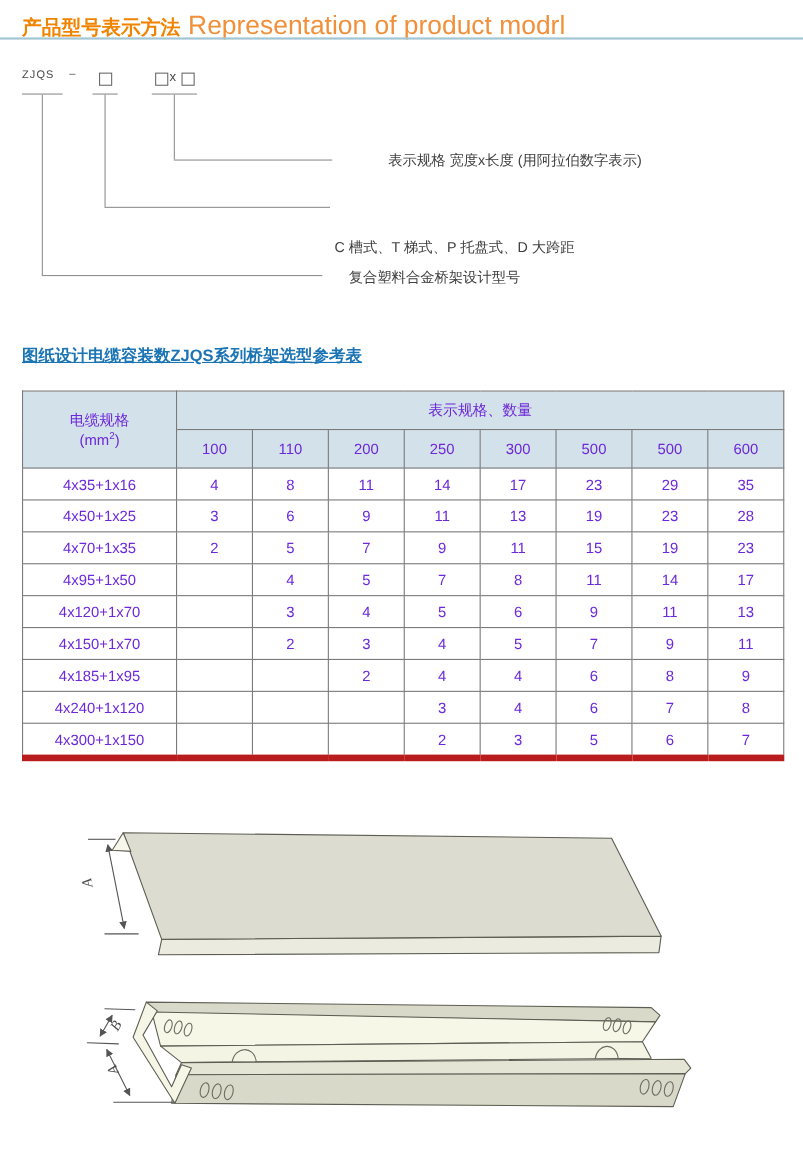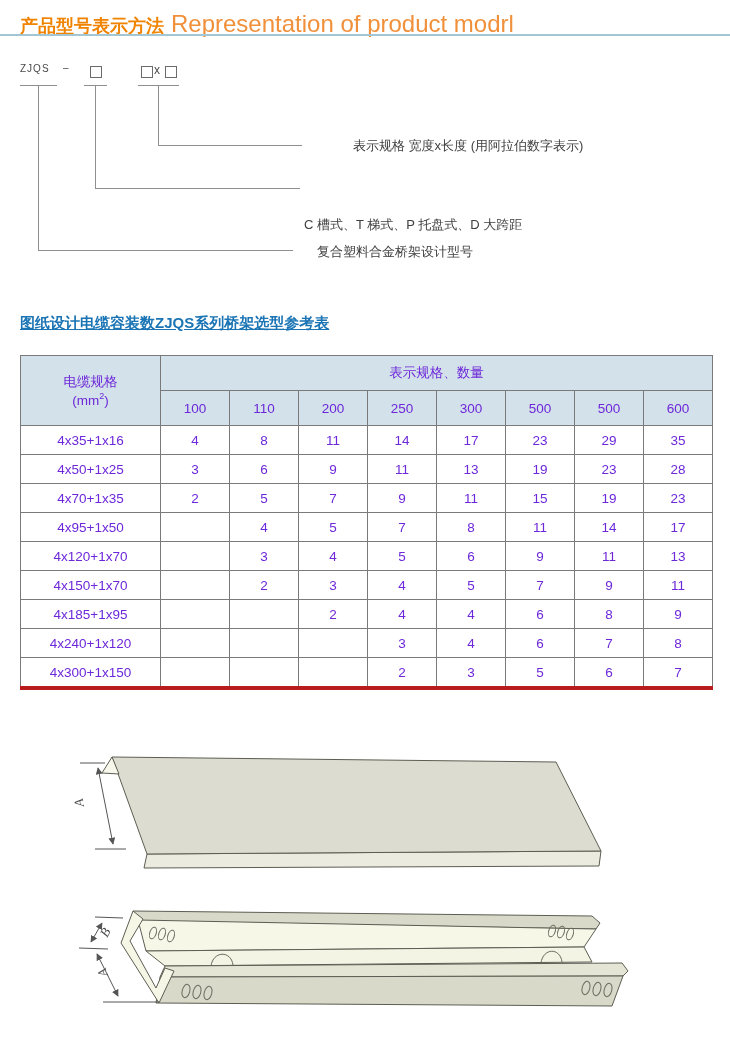--- a/index.html
+++ b/index.html
@@ -19,21 +19,21 @@
   .note{position:absolute;font-size:13px;color:#404040;white-space:nowrap;}
 
   
   .tbl-title{position:absolute;left:20px;top:314px;font-size:15px;font-weight:bold;color:#1b74b4;text-decoration:underline;}
   table.cable{position:absolute;left:20px;top:355px;width:692px;border-collapse:collapse;
               table-layout:fixed;font-size:13.5px;color:#6d28d9;}
   table.cable th,table.cable td{border:1px solid #7a7a7a;text-align:center;padding:0;font-weight:normal;}
   table.cable thead th{background:#d3e1ea;}
   table.cable thead tr th{height:34px;}
   table.cable tbody td{height:28px;background:#fff;}
-  table.cable tbody tr:last-child td{border-bottom:4px solid #b91c1c;}
+  table.cable tbody tr:last-child td{border-bottom:6px solid #b91c1c;}
   .unit sup{font-size:9px;}
 
   
   svg.draw{position:absolute;left:0;top:0;}
   .dimlabel{font-family:"Liberation Serif",serif;font-style:italic;font-size:13px;fill:#4a4a4a;}
 </style>
 </head>
 <body>
 
 <div class="page">

